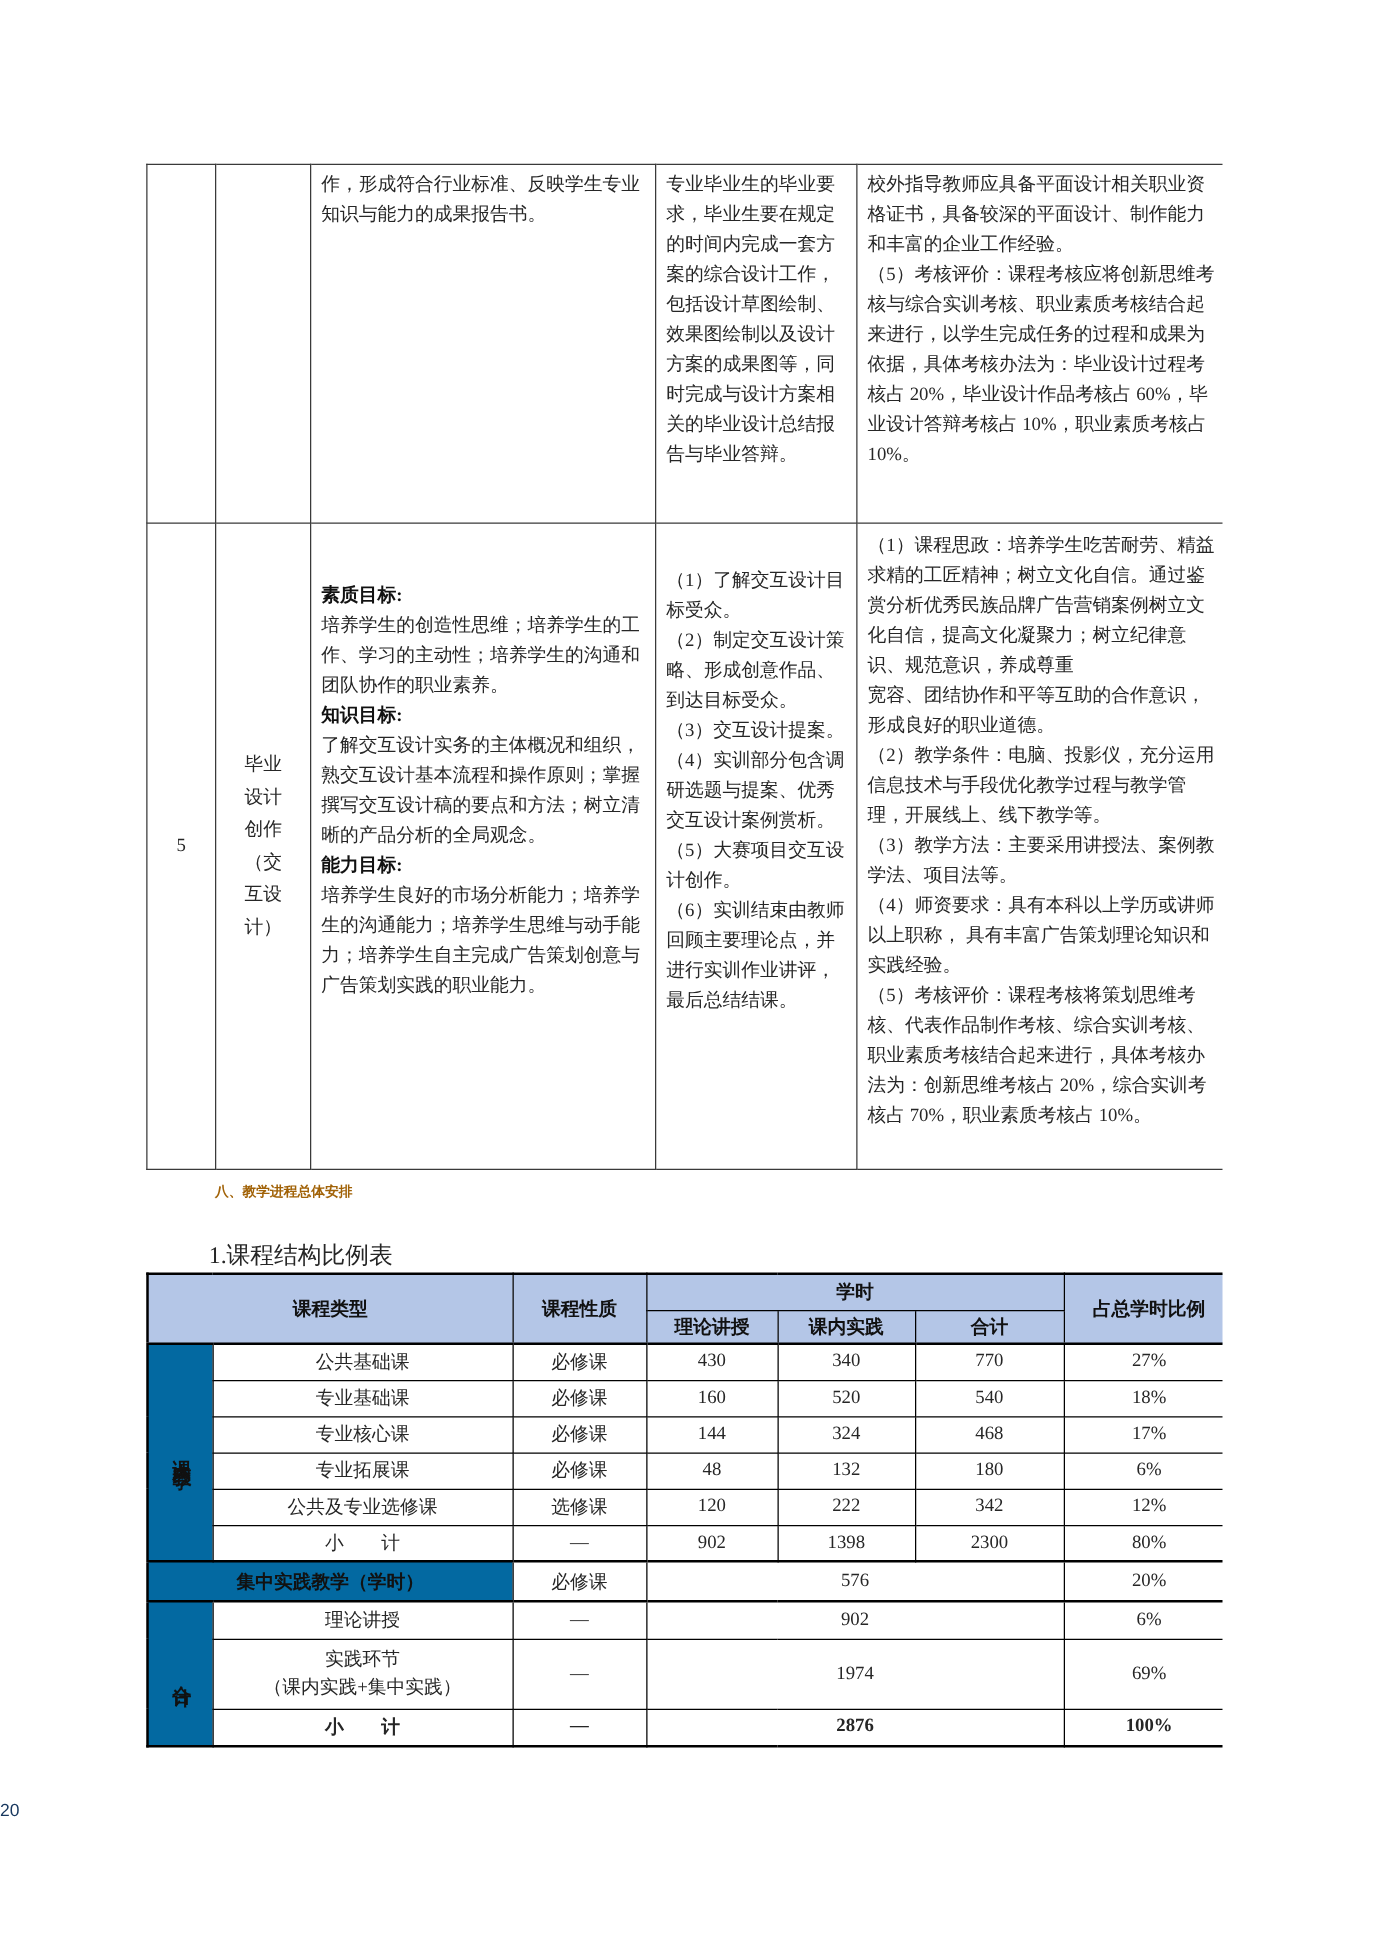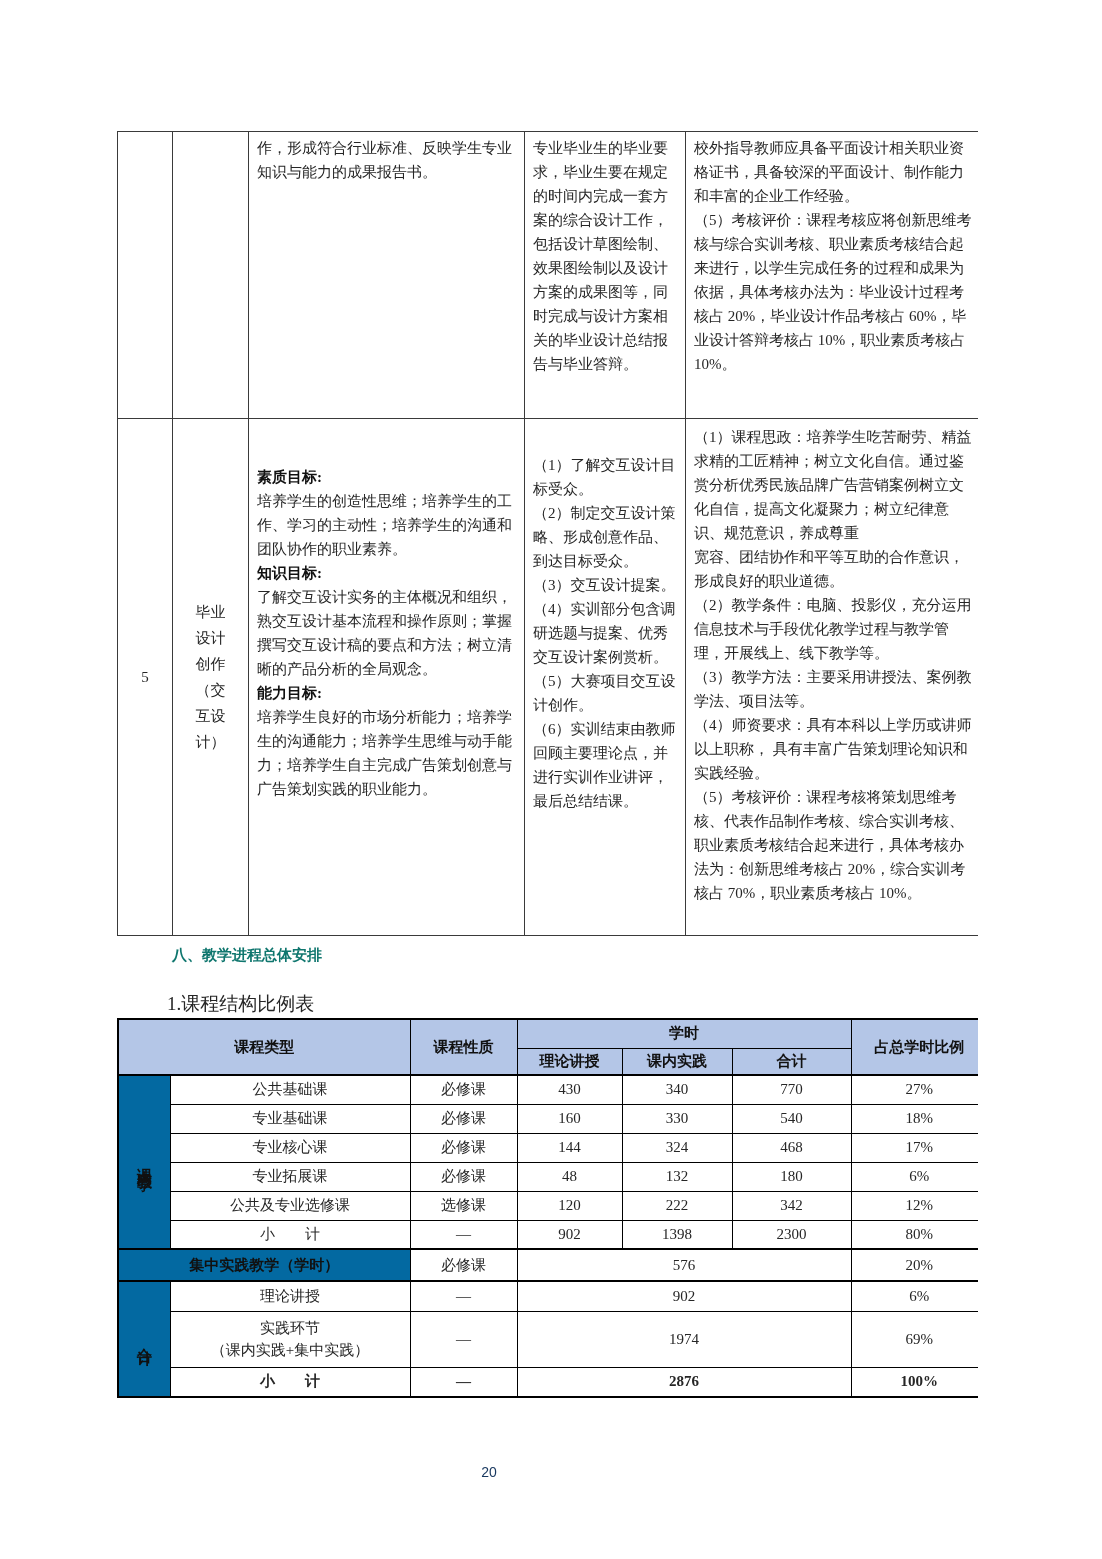--- a/index.html
+++ b/index.html
@@ -31,21 +31,21 @@
   .obj-cell { padding-top:46px !important; line-height:23px; }
   .req-cell { padding-top:34px !important; }
   .impl-cell { padding-top:6px !important; }
   .obj-label { font-weight:bold; color:#111; }
   .obj-text { }
 
   
   .sec-heading {
     position:absolute; left:172px; top:946px;
     font-family:"Liberation Sans", sans-serif;
-    font-size:15px; font-weight:bold; color:#0f766e;
+    font-size:11px; font-weight:bold; color:#a16207;
   }
   .sub-heading {
     position:absolute; left:167px; top:991px;
     font-size:19px; color:#262626;
   }
 
   
   .ratio-table {
     position:absolute; left:117px; top:1018px;
     width:870px; border-collapse:collapse; table-layout:fixed;
@@ -78,23 +78,23 @@
     line-height:1.1;
   }
   .ratio-table .row-h { height:29px; }
   .ratio-table .bold-row td { font-weight:bold; }
   .ratio-table .name-cell { }
   .two-line { white-space:pre-line; line-height:22px; }
 
   
   .page-num {
     position:absolute; left:0; right:0; top:1440px;
-    text-align:center;
-    font-family:"Liberation Sans", sans-serif;
-    font-size:14px; color:#17375e;margin-top:24px;
+    text-align:left;
+    font-family:"Liberation Sans", sans-serif;
+    font-size:14px; color:#17375e;
   }
 </style>
 </head>
 <body>
 
 <div class="page">
 
   <table class="top-table">
     <colgroup>
       <col style="width:55px">
@@ -176,21 +176,21 @@
         <td>必修课</td>
         <td>430</td>
         <td>340</td>
         <td>770</td>
         <td>27%</td>
       </tr>
       <tr class="row-h">
         <td>专业基础课</td>
         <td>必修课</td>
         <td>160</td>
-        <td>330</td>
+        <td>520</td>
         <td>540</td>
         <td>18%</td>
       </tr>
       <tr class="row-h">
         <td>专业核心课</td>
         <td>必修课</td>
         <td>144</td>
         <td>324</td>
         <td>468</td>
         <td>17%</td>

